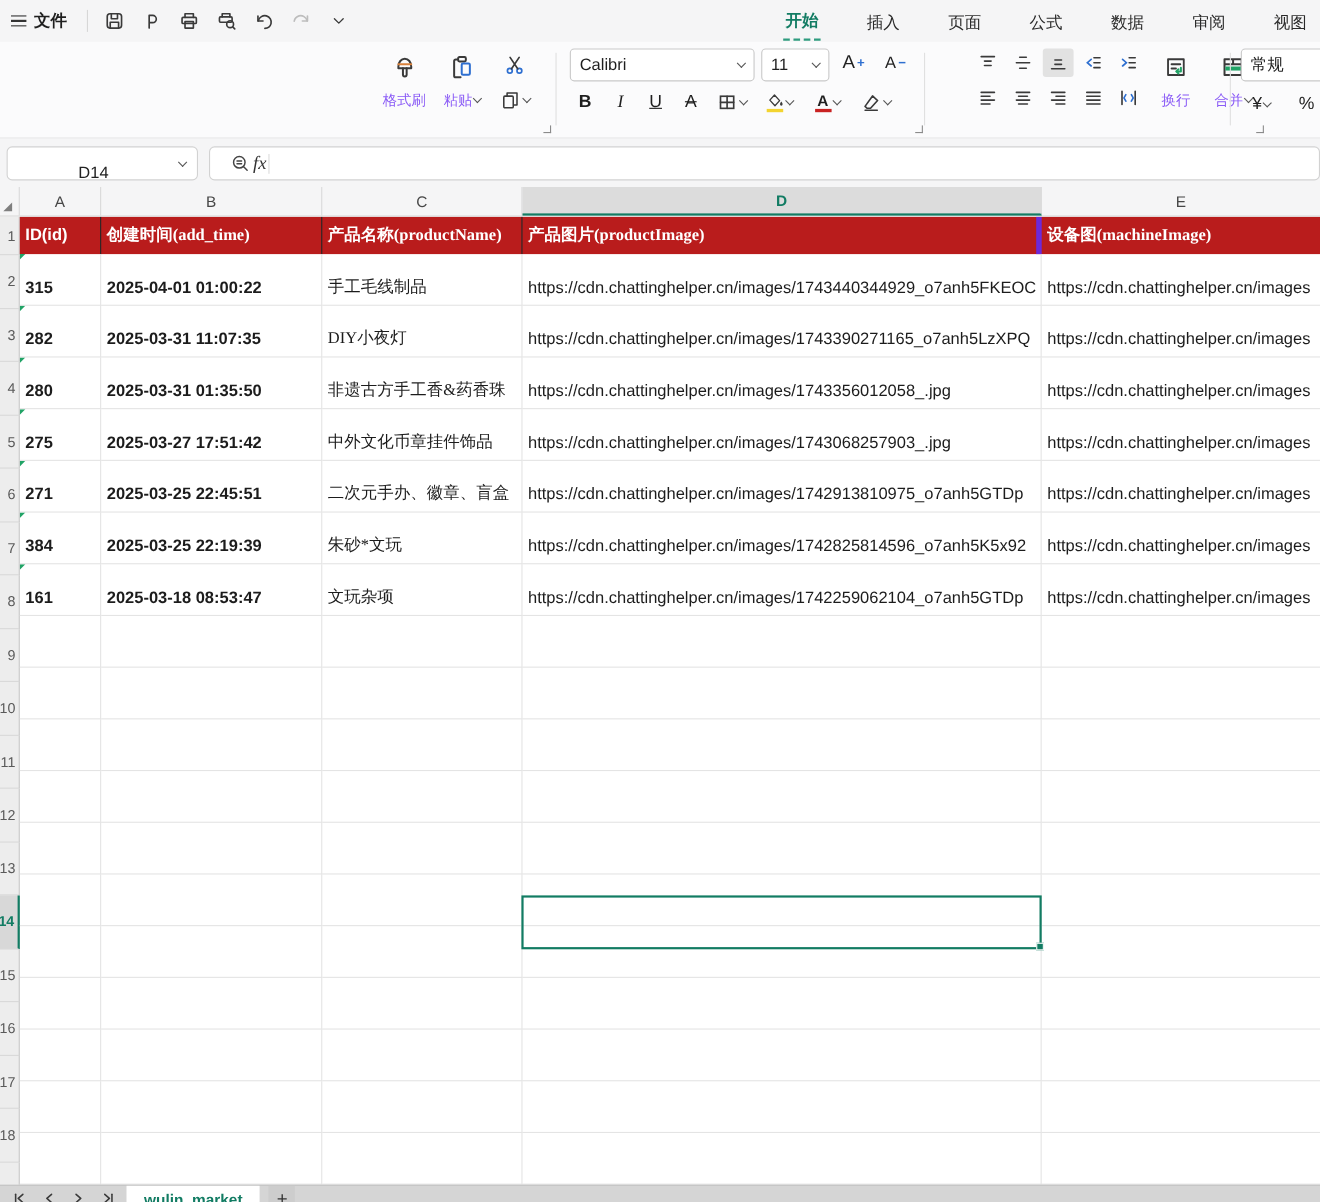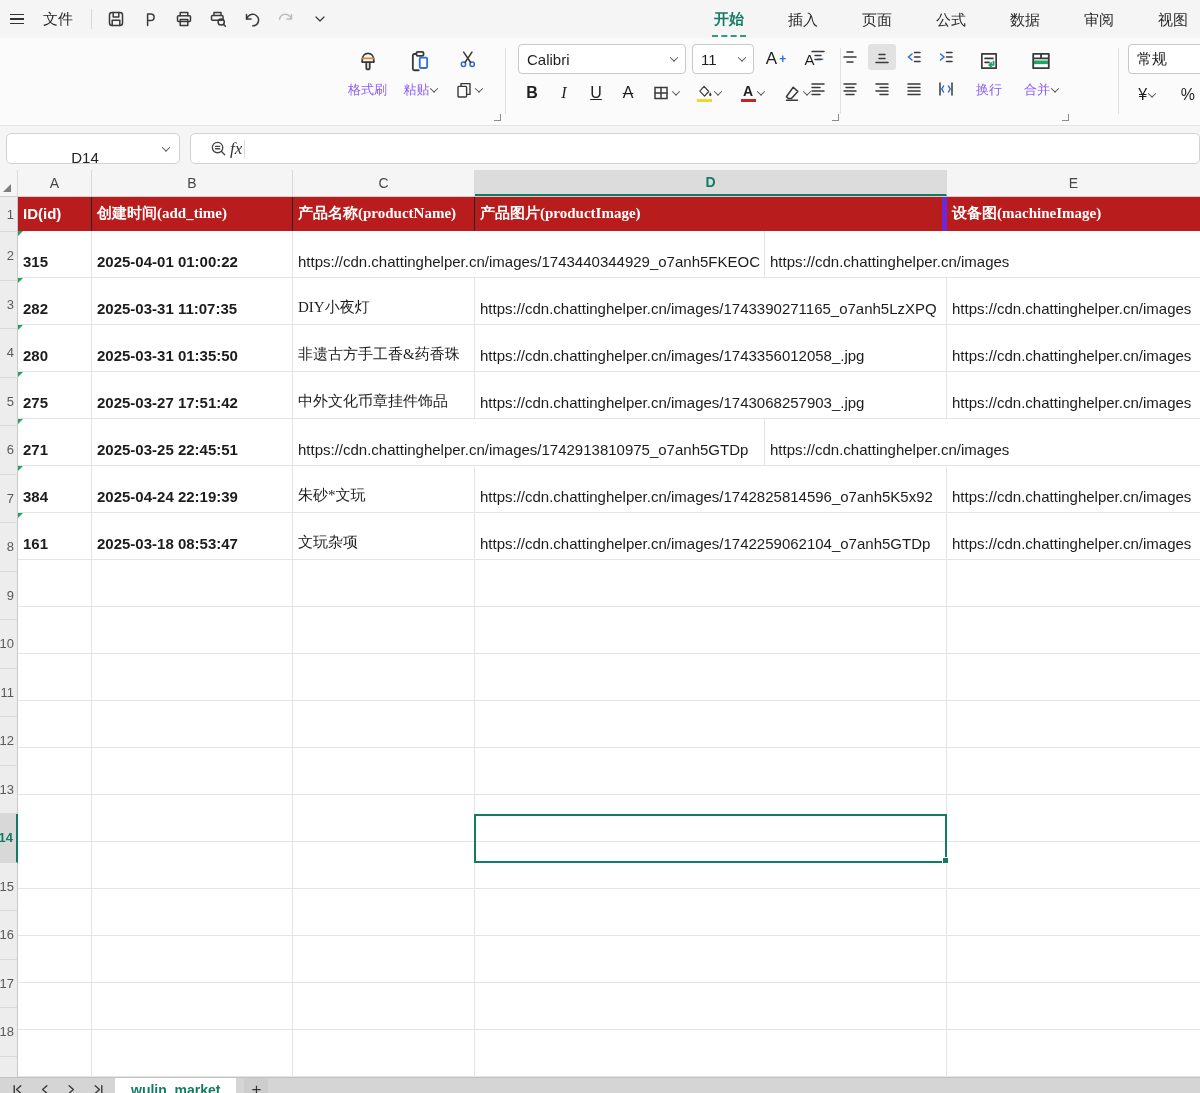--- a/index.html
+++ b/index.html
@@ -5,21 +5,21 @@
   * { margin:0; padding:0; box-sizing:border-box; }
   html,body { width:1200px; height:1093px; overflow:hidden; background:#fff;
               font-family:"Liberation Sans", sans-serif; }
   .app { position:relative; width:1200px; height:1093px; overflow:hidden; background:#f5f5f6; }
 
   
   .menubar { position:relative; height:38px; background:#f5f5f6; }
   .mleft { position:absolute; left:0; top:0; height:38px; display:flex; align-items:center; }
   .hamb { width:30px; height:38px; display:flex; flex-direction:column; justify-content:center; gap:3px; padding-left:10px; cursor:pointer;}
   .hamb i { display:block; width:14px; height:1.6px; background:#333; }
-  .filelbl { font-size:15px; color:#1f1f1f; margin:0 10px 0 13px; cursor:pointer; }
+  .filelbl { font-size:15px; color:#1f1f1f; margin:0 10px 0 1px; cursor:pointer;font-weight:bold; }
   .vsep { width:1px; height:20px; background:#d7d7d7; margin:0 8px; }
   .qat { display:flex; align-items:center; gap:10px; margin-left:4px; }
   .qbtn { width:24px; height:24px; display:flex; align-items:center; justify-content:center; border-radius:4px; cursor:pointer; }
   .qbtn svg { stroke:#3a3a3a; fill:none; stroke-width:1.5; stroke-linecap:round; stroke-linejoin:round; }
   .qbtn.dis svg { stroke:#bdbdbd; }
   .mtabs { position:absolute; right:6px; top:0; height:38px; display:flex; align-items:center; gap:40px; padding-right:4px; }
   .mtab { font-size:15px; color:#2a2a2a; padding:8px 2px 6px 2px; cursor:pointer; white-space:nowrap; }
   .mtab.active { color:#127c63; font-weight:bold; border-bottom:2px dashed #2f9c7f; }
 
   
@@ -197,21 +197,21 @@
           </svg>
           <span class="chev"></span>
         </span>
       </span>
       <span class="corner" style="left:152px; top:70px;"></span>
     </div>
 
     <span class="tsep" style="left:505px;"></span>
 
     <div class="tgroup" style="left:518px; width:322px;">
-      <div style="display:flex; align-items:center; gap:6px;">
+      <div style="display:flex; gap:6px;">
         <div class="combo" style="width:168px;">
           <span class="cval">Calibri</span>
           <span class="chev"></span>
         </div>
         <div class="combo" style="width:62px;">
           <span class="cval">11</span>
           <span class="chev"></span>
         </div>
         <span class="btn24" style="width:32px;">
           <span class="fmt-letter" style="font-size:17px;">A</span>
@@ -265,21 +265,21 @@
               <path d="M4.5 17.2 h11"></path>
           </svg>
           <span class="chev"></span>
         </span>
       </div>
       <span class="corner" style="left:314px; top:70px;"></span>
     </div>
 
     <span class="tsep" style="left:840px;"></span>
 
-    <div class="tgroup" style="left:804px; width:268px;">
+    <div class="tgroup" style="left:884px; width:268px;">
       <div style="display:flex; gap:10px;">
         <div style="display:flex; flex-direction:column; gap:6px;">
           <div style="display:flex; gap:4px;">
             <span class="btn24">
               <svg width="20" height="20" viewBox="0 0 20 20">
                   <path d="M4 4.5 h12 M7 8.5 h6 M7 12.5 h6"></path>
                 </svg>
               </span>
             <span class="btn24">
               <svg width="20" height="20" viewBox="0 0 20 20">
@@ -449,20 +449,23 @@
       </div>
 
       <div class="grow">
         <div class="cell wA">
             <span class="tri"></span>
             <span class="txt bold">315</span>
           </div>
         <div class="cell wB">
             <span class="txt bold">2025-04-01 01:00:22</span>
           </div>
+        <div class="cell wC">
+            <span class="txt cjk">手工毛线制品</span>
+          </div>
         <div class="cell wD">
             <span class="txt">https://cdn.chattinghelper.cn/images/1743440344929_o7anh5FKEOC</span>
           </div>
         <div class="cell wE" style="border-right:none;">
             <span class="txt">https://cdn.chattinghelper.cn/images</span>
           </div>
       </div>
       <div class="grow">
         <div class="cell wA">
             <span class="tri"></span>
@@ -518,34 +521,37 @@
           </div>
       </div>
       <div class="grow">
         <div class="cell wA">
             <span class="tri"></span>
             <span class="txt bold">271</span>
           </div>
         <div class="cell wB">
             <span class="txt bold">2025-03-25 22:45:51</span>
           </div>
+        <div class="cell wC">
+            <span class="txt cjk">二次元手办、徽章、盲盒</span>
+          </div>
         <div class="cell wD">
             <span class="txt">https://cdn.chattinghelper.cn/images/1742913810975_o7anh5GTDp</span>
           </div>
         <div class="cell wE" style="border-right:none;">
             <span class="txt">https://cdn.chattinghelper.cn/images</span>
           </div>
       </div>
       <div class="grow">
         <div class="cell wA">
             <span class="tri"></span>
             <span class="txt bold">384</span>
           </div>
         <div class="cell wB">
-            <span class="txt bold">2025-04-24 22:19:39</span>
+            <span class="txt bold">2025-03-25 22:19:39</span>
           </div>
         <div class="cell wC">
             <span class="txt cjk">朱砂*文玩</span>
           </div>
         <div class="cell wD">
             <span class="txt">https://cdn.chattinghelper.cn/images/1742825814596_o7anh5K5x92</span>
           </div>
         <div class="cell wE" style="border-right:none;">
             <span class="txt">https://cdn.chattinghelper.cn/images</span>
           </div>

